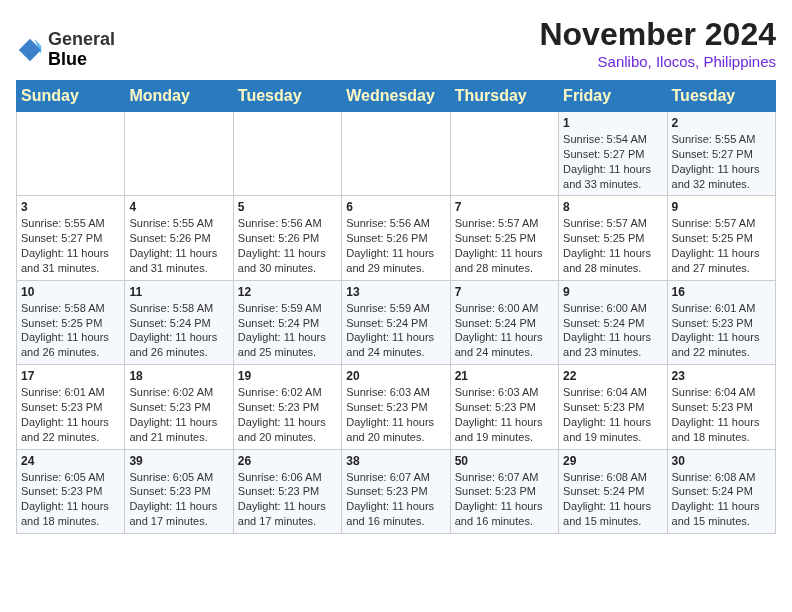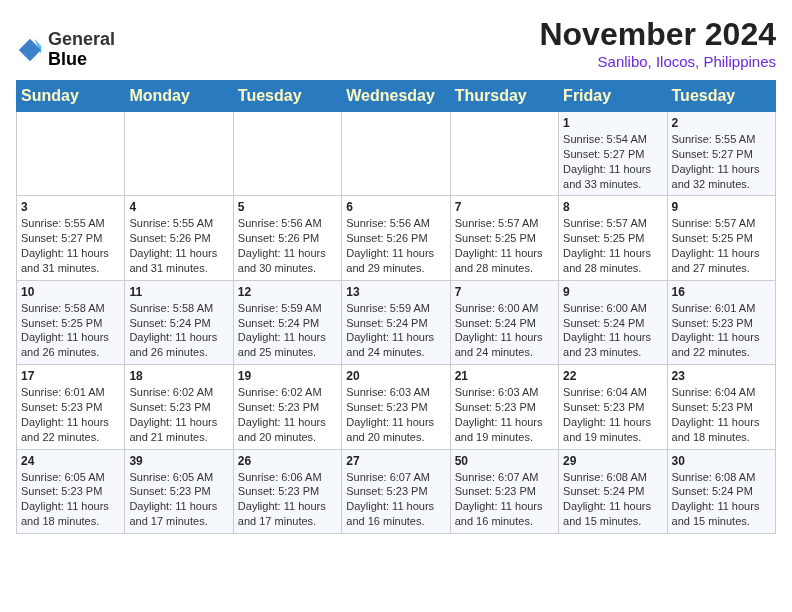--- a/index.html
+++ b/index.html
@@ -284,21 +284,21 @@
 Sunset: 5:23 PM
 Daylight: 11 hours and 17 minutes.</div>
         </td>
         <td>
           <div class="day-number">26</div>
           <div class="day-info" style="white-space: pre-line;">Sunrise: 6:06 AM
 Sunset: 5:23 PM
 Daylight: 11 hours and 17 minutes.</div>
         </td>
         <td>
-          <div class="day-number">27</div>
+          <div class="day-number">38</div>
           <div class="day-info" style="white-space: pre-line;">Sunrise: 6:07 AM
 Sunset: 5:23 PM
 Daylight: 11 hours and 16 minutes.</div>
         </td>
         <td>
           <div class="day-number">50</div>
           <div class="day-info" style="white-space: pre-line;">Sunrise: 6:07 AM
 Sunset: 5:23 PM
 Daylight: 11 hours and 16 minutes.</div>
         </td>

